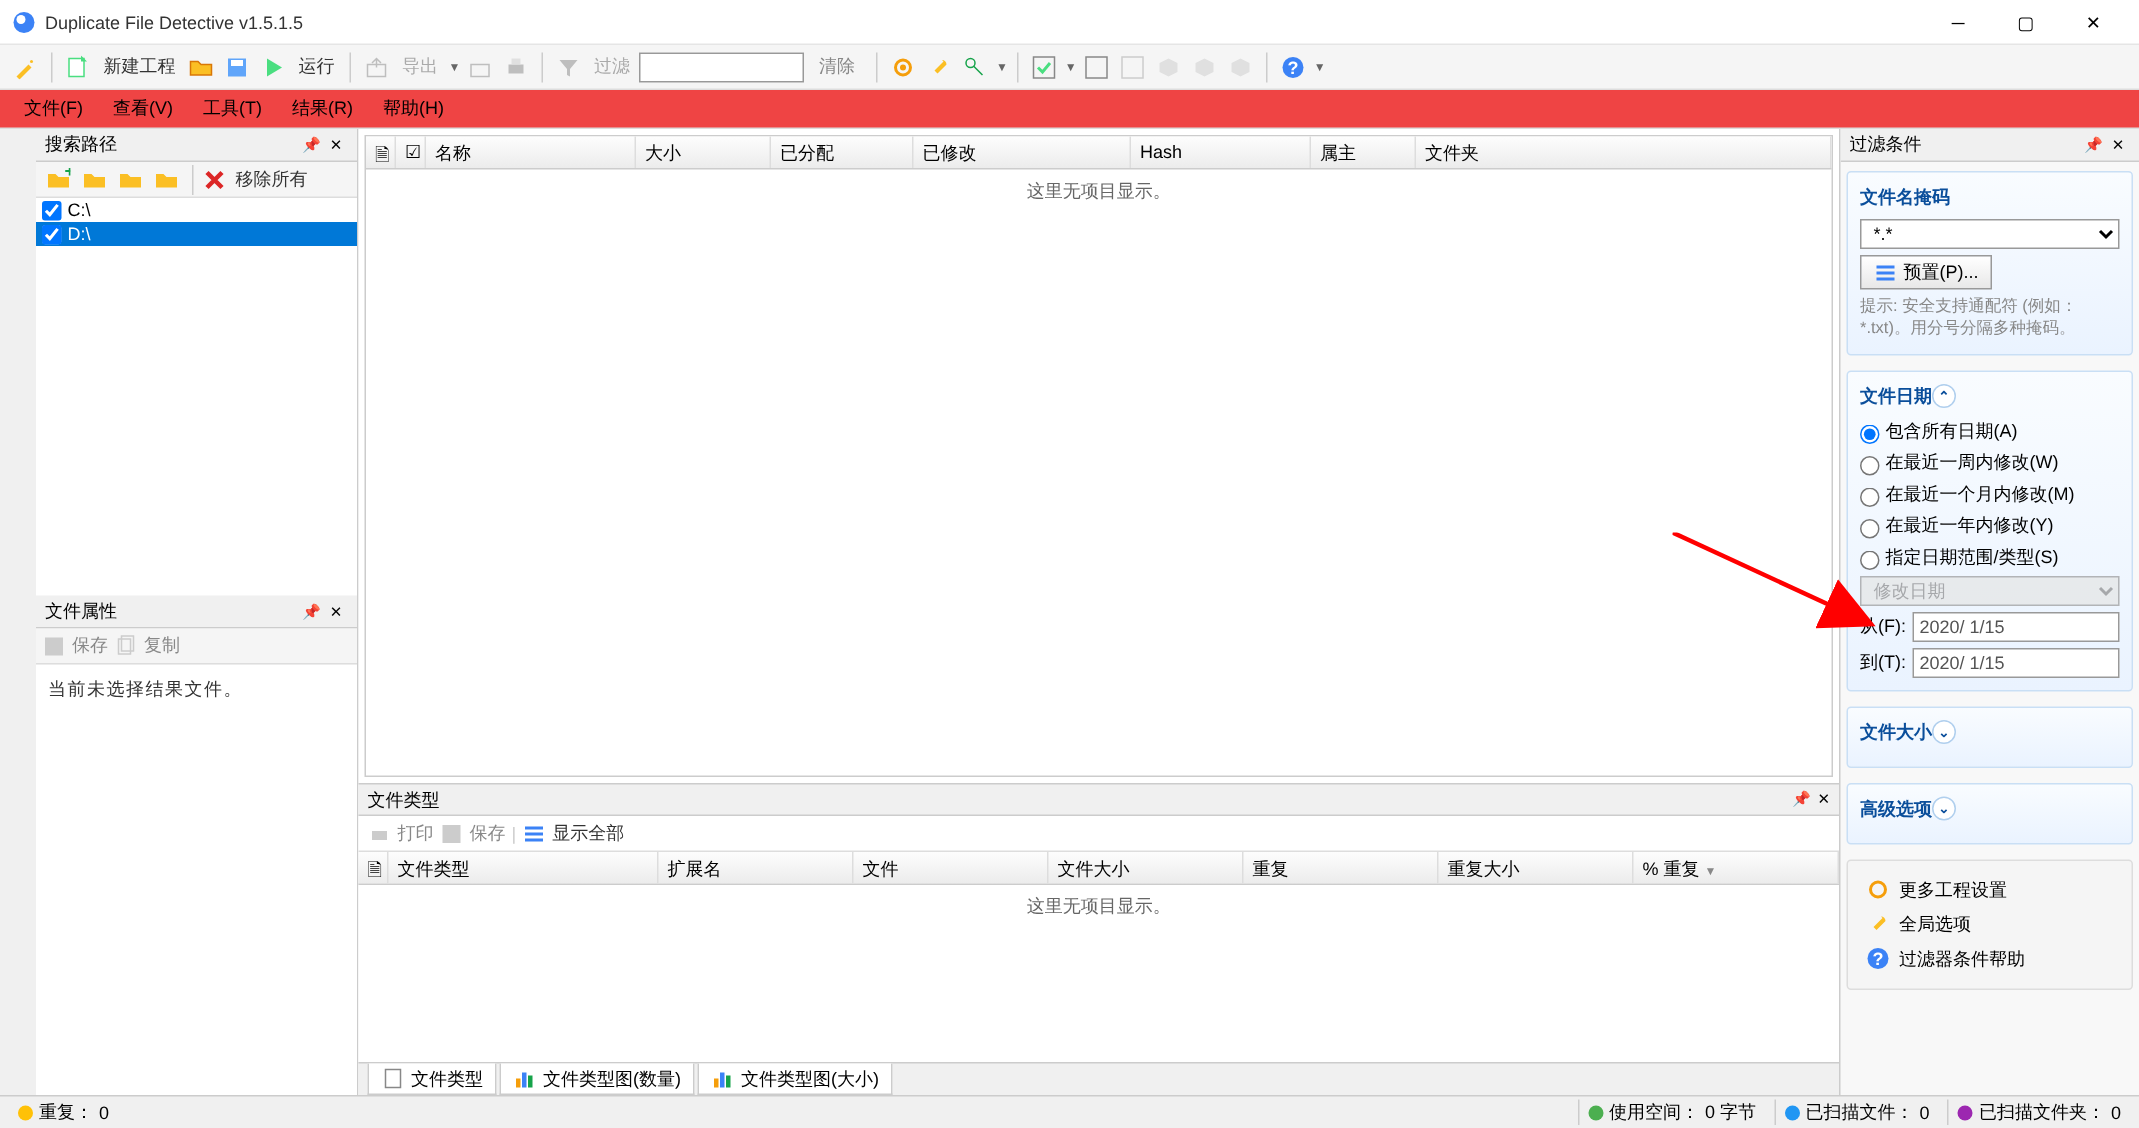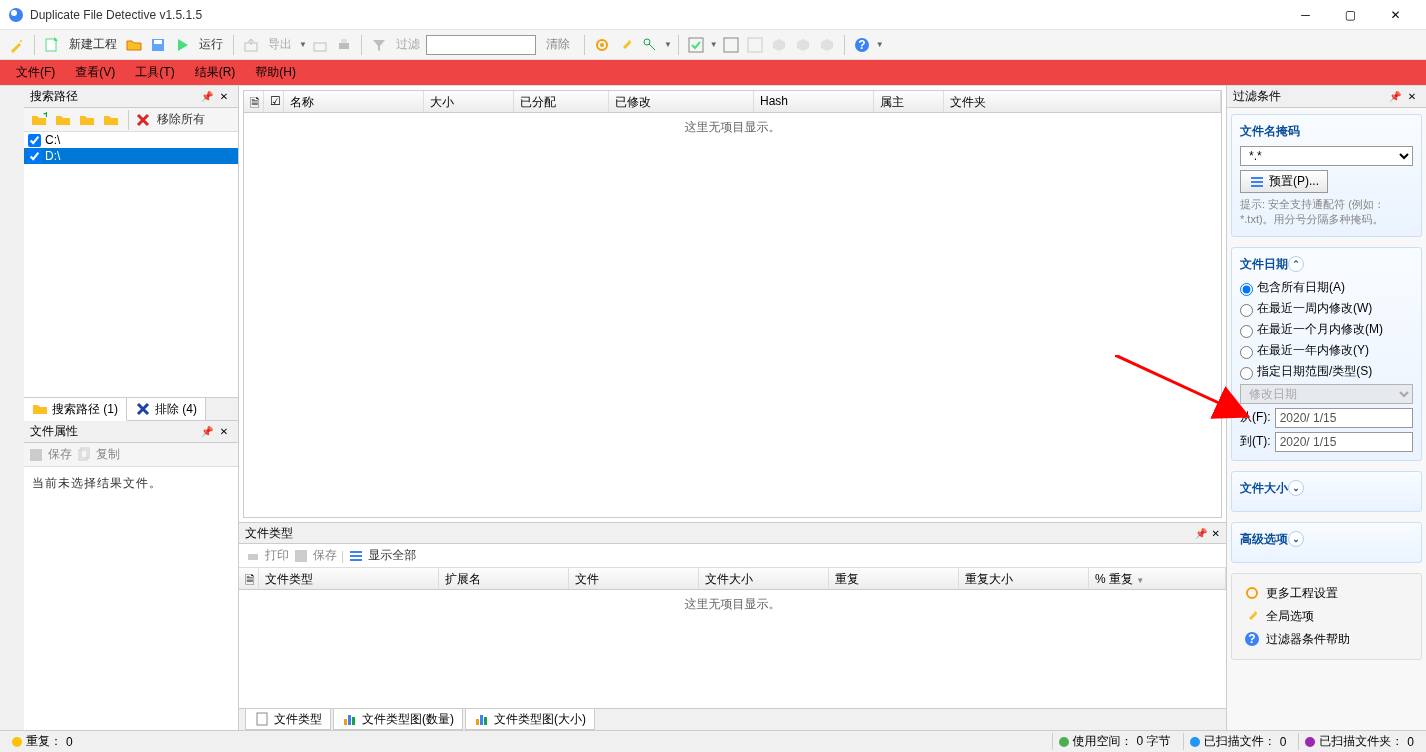--- a/index.html
+++ b/index.html
@@ -270,34 +270,20 @@
         <span class="tlabel">移除所有</span>
       </div>
       <div class="drive-list">
         <div class="drive-item">
           <input type="checkbox" checked="" style="">
           <span>C:\</span>
         </div>
         <div class="drive-item selected">
           <input type="checkbox" checked="" style="">
           <span>D:\</span>
-        </div>
-      </div>
-      <div class="left-tabs">
-        <div class="left-tab active">
-          <svg class="icon-svg" viewBox="0 0 16 16">
-              <path d="M1 4h5l2 2h7v7H1z" fill="#fbbf24"></path>
-            </svg>
-          <span>搜索路径 (1)</span>
-        </div>
-        <div class="left-tab">
-          <svg class="icon-svg" viewBox="0 0 16 16">
-              <path d="M3 3l10 10M13 3L3 13" stroke="#1e40af" stroke-width="3"></path>
-            </svg>
-          <span>排除 (4)</span>
         </div>
       </div>
     </div>
     <div class="prop-panel">
       <div class="panel-header">
         <span>文件属性</span>
         <span class="spacer"></span>
         <span class="pin">📌</span>
         <span class="x">✕</span>
       </div>

